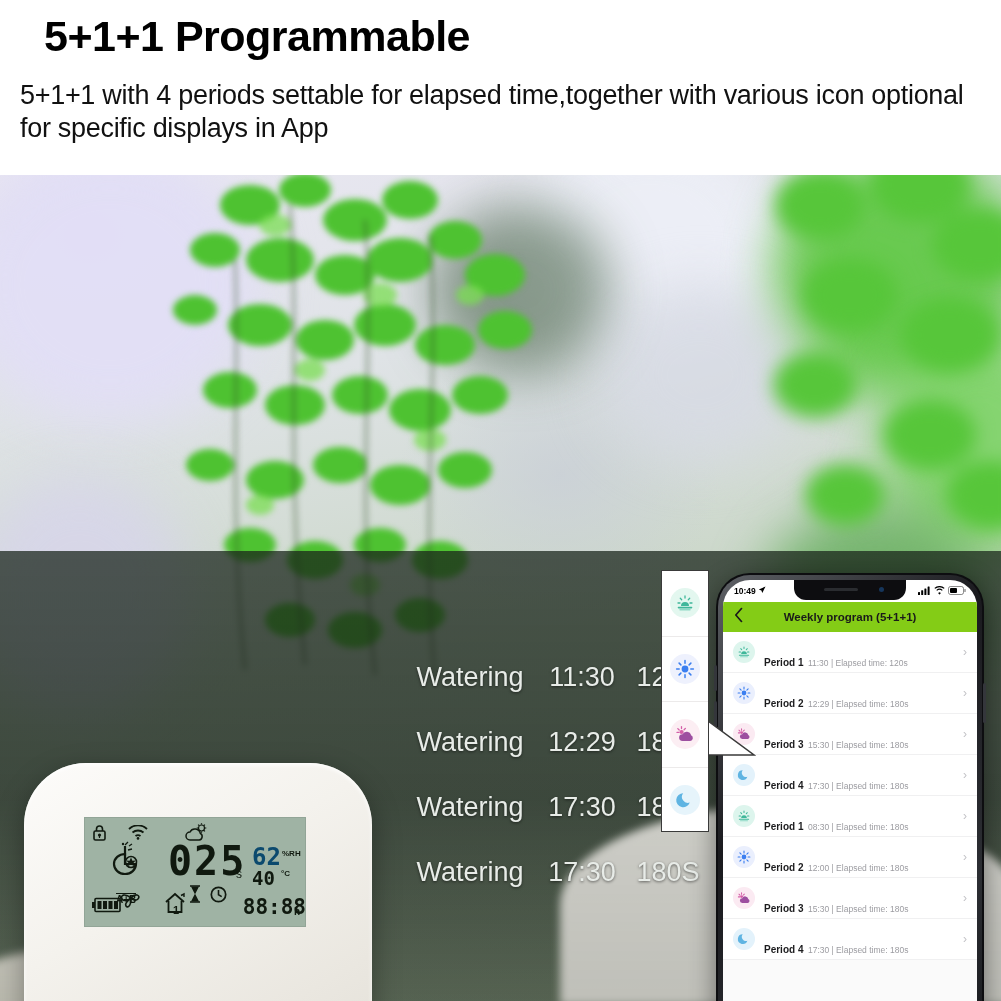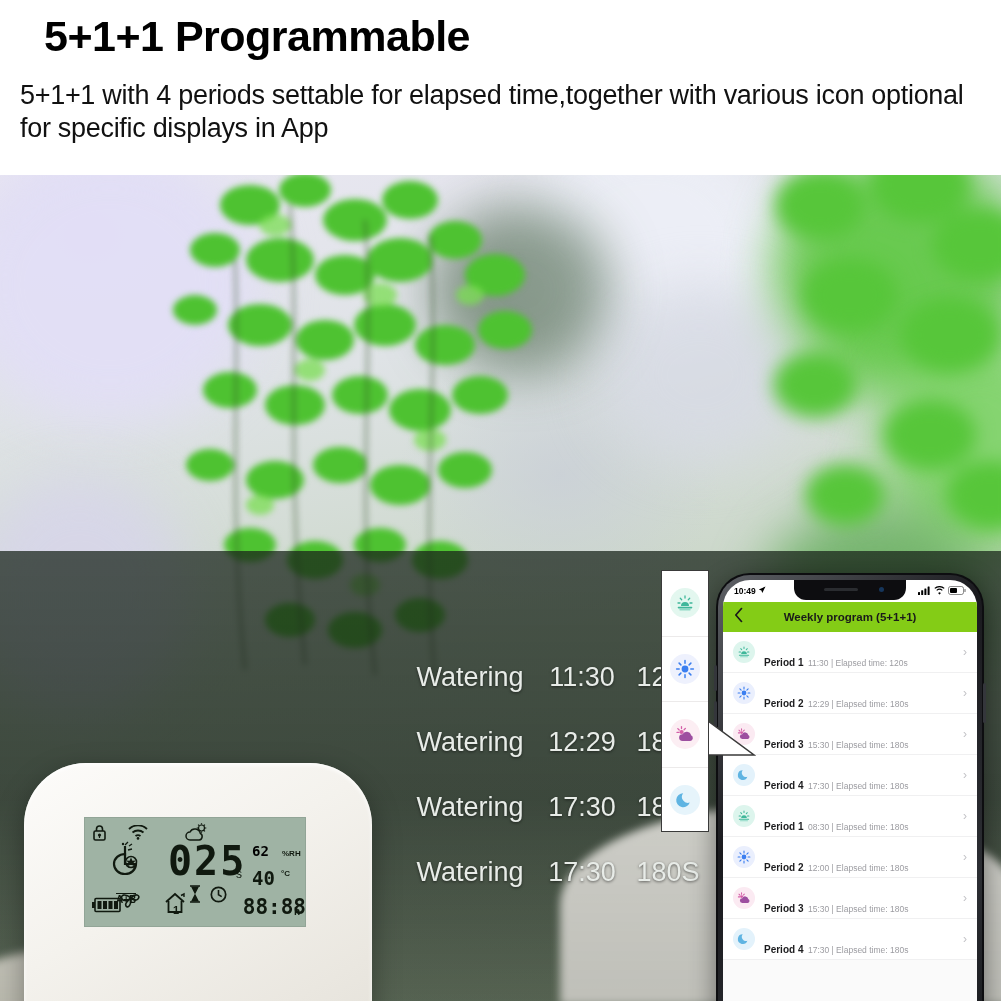--- a/index.html
+++ b/index.html
@@ -64,21 +64,21 @@
   }
   .lcdi { position:absolute; color:#16211a; }
 
   #bigno {
     position:absolute; left:84px; top:24px;
     font-family:"DejaVu Sans Mono", monospace;
     font-size:40px; font-weight:bold; letter-spacing:2px; color:#10190f;
     line-height:1;
   }
   #bignoUnit { position:absolute; left:152px; top:50px; font-size:12px; color:#10190f; }
-  #rh { position:absolute; left:168px; top:26px; font-family:"DejaVu Sans Mono",monospace; font-size:14px; font-weight:bold; color:#000000; }
+  #rh { position:absolute; left:168px; top:26px; font-family:"DejaVu Sans Mono",monospace; font-size:24px; font-weight:bold; color:#0c4a6e; }
   #rhU { position:absolute; left:198px; top:32px; font-size:8px; font-weight:bold; color:#10190f; }
   #tmp { position:absolute; left:168px; top:50px; font-family:"DejaVu Sans Mono",monospace; font-size:19px; font-weight:bold; color:#10190f; }
   #tmpU { position:absolute; left:197px; top:52px; font-size:8px; font-weight:bold; color:#10190f; }
   #clockv { position:absolute; right:0; bottom:8px; font-family:"DejaVu Sans Mono",monospace; font-size:21px; font-weight:bold; color:#10190f; letter-spacing:0px; }
   #clockU { position:absolute; right:6px; bottom:10px; font-size:10px; font-weight:bold; color:#10190f; }
   #ab { position:absolute; left:32px; top:76px; font-size:10px; font-weight:bold; color:#10190f; border-top:1.5px solid #10190f; padding-top:0px; }
   #houseN { position:absolute; left:89px; bottom:11px; font-size:11px; font-weight:bold; color:#10190f; }
 
   
   #waterlist { position:absolute; left:406px; top:470px; width:300px; }

